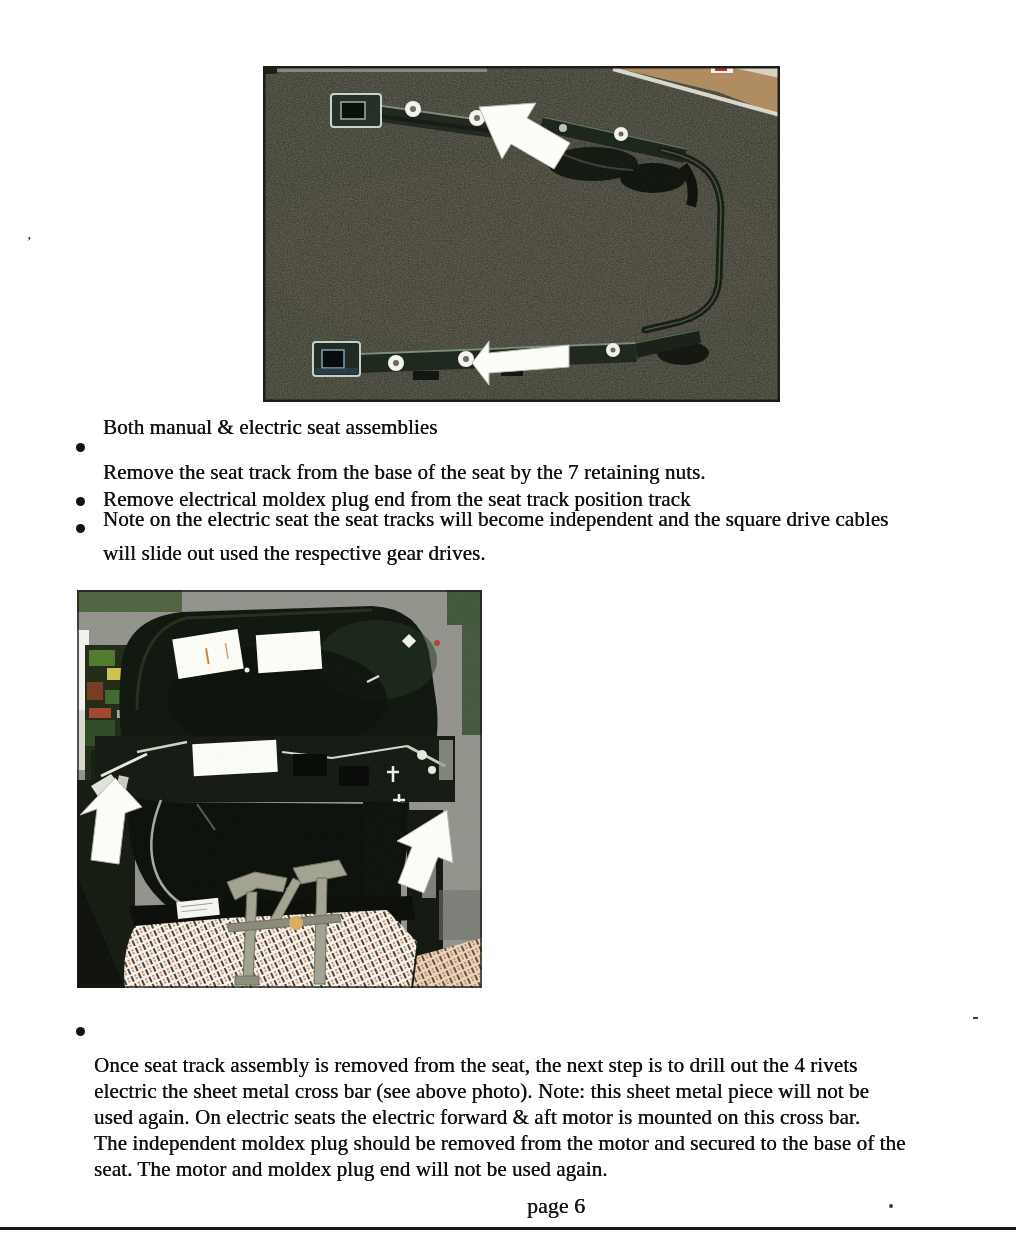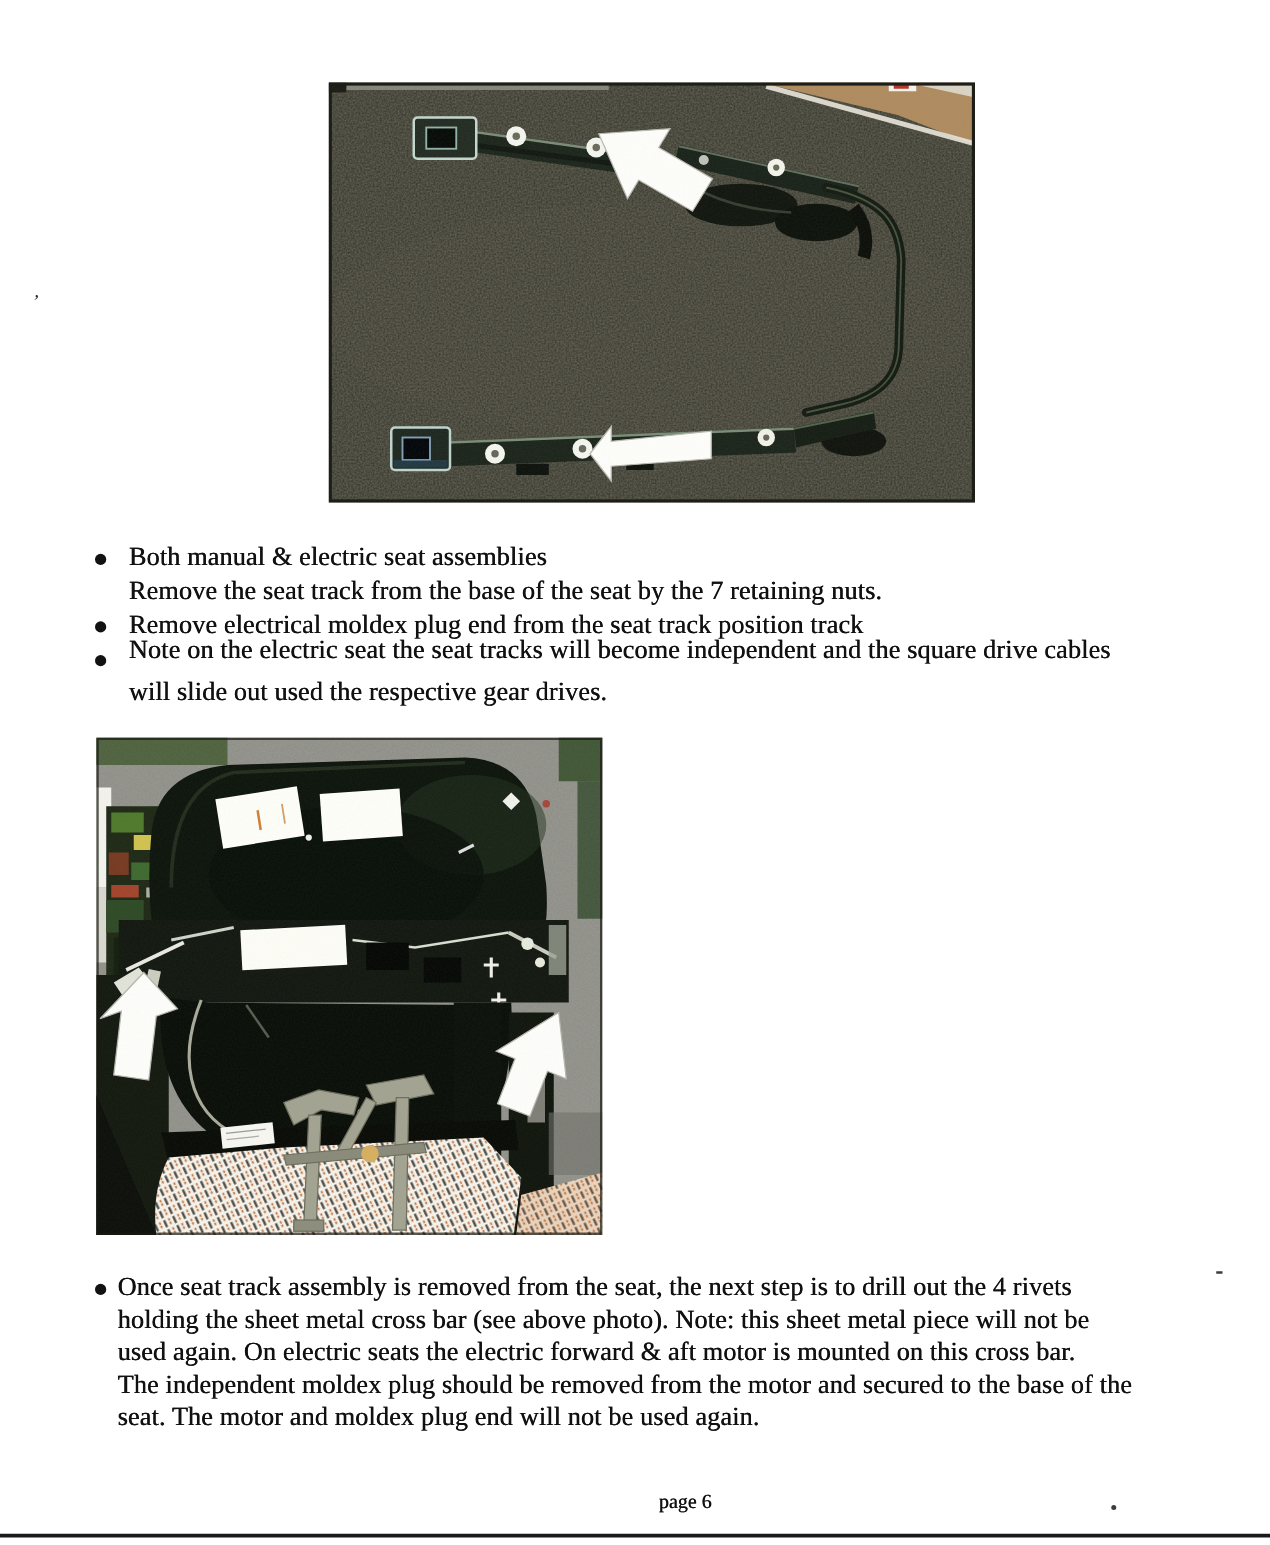--- a/index.html
+++ b/index.html
@@ -6,29 +6,29 @@
   .page{
     position:relative;width:1016px;height:1236px;margin:0 auto;
     background:#ffffff;overflow:hidden;
     font-family:"Liberation Serif", serif;color:#111111;
   }
   .t{
     position:absolute;left:103px;white-space:nowrap;
     font-size:21px;line-height:23px;letter-spacing:0.1px;
     text-shadow:0.35px 0 0 currentColor;
   }
-  .t.p2{left:94px;}
+  .t.p2{left:94px;margin-top:36px;}
   .dot{position:absolute;width:9px;height:9px;border-radius:50%;background:#121212;}
   .photo{position:absolute;filter:blur(0.45px) saturate(0.95) contrast(1.02);}
   .photo svg{display:block;}
   .photo-top{left:263px;top:66px;width:517px;height:336px;}
   .photo-bottom{left:77px;top:590px;width:405px;height:398px;}
   .divider{position:absolute;left:0;top:1227px;width:1016px;height:3px;background:#1a1a1a;}
   .pagenum{
-    position:absolute;left:527px;top:1193px;font-size:16px;
+    position:absolute;left:527px;top:1193px;font-size:22px;
     text-shadow:0.35px 0 0 currentColor;
   }
   .apos{position:absolute;left:26px;top:234px;font-size:15px;color:#222;transform:rotate(8deg);}
   .speck{position:absolute;background:#3c3c3c;}
   .speck.round{border-radius:50%;}
 </style>
 </head>
 <body>
 
 <div class="page">
@@ -112,21 +112,21 @@
         <polygon points="209,297 226,275 226,287 306,279 306,301 226,307 226,319" fill="#fcfcf9" stroke="#b9b9b2" stroke-width="1"></polygon>
       </g>
 
       <rect width="517" height="336" filter="url(#nzA)" opacity="0.12"></rect>
       <rect x="1" y="1" width="515" height="334" fill="none" stroke="#20201b" stroke-width="3"></rect>
     </svg>
   </div>
 
   <div>
     <div class="dot" style="left:76px;top:443px"></div>
-    <div class="t" style="top:434px">Both manual &amp; electric seat assemblies</div>
+    <div class="t" style="top:416px">Both manual &amp; electric seat assemblies</div>
     <div class="t" style="top:461px">Remove the seat track from the base of the seat by the 7 retaining nuts.</div>
 
     <div class="dot" style="left:76px;top:497px"></div>
     <div class="t" style="top:488px">Remove electrical moldex plug end from the seat track position track</div>
 
     <div class="dot" style="left:76px;top:524px"></div>
     <div class="t" style="top:508px">Note on the electric seat the seat tracks will become independent and the square drive cables</div>
     <div class="t" style="top:542px">will slide out used the respective gear drives.</div>
   </div>
 
@@ -258,21 +258,21 @@
       </g>
 
       <rect width="405" height="398" filter="url(#nzB)" opacity="0.12"></rect>
       <rect x="1" y="1" width="403" height="396" fill="none" stroke="#1b1b16" stroke-width="2" opacity="0.7"></rect>
     </svg>
   </div>
 
   <div>
     <div class="dot" style="left:76px;top:1027px"></div>
     <div class="t p2" style="top:1018px">Once seat track assembly is removed from the seat, the next step is to drill out the 4 rivets</div>
-    <div class="t p2" style="top:1044px">holding the sheet metal cross bar (see above photo). Note: this sheet metal piece will not be</div>
+    <div class="t p2" style="top:1044px">electric the sheet metal cross bar (see above photo). Note: this sheet metal piece will not be</div>
     <div class="t p2" style="top:1070px">used again. On electric seats the electric forward &amp; aft motor is mounted on this cross bar.</div>
     <div class="t p2" style="top:1096px">The independent moldex plug should be removed from the motor and secured to the base of the</div>
     <div class="t p2" style="top:1122px">seat. The motor and moldex plug end will not be used again.</div>
   </div>
 
   <div class="speck" style="left:973px;top:1017px;width:5px;height:2px"></div>
   <div class="speck round" style="left:889px;top:1204px;width:4px;height:4px"></div>
 
   <div class="pagenum">page 6</div>
   <div class="divider"></div>

